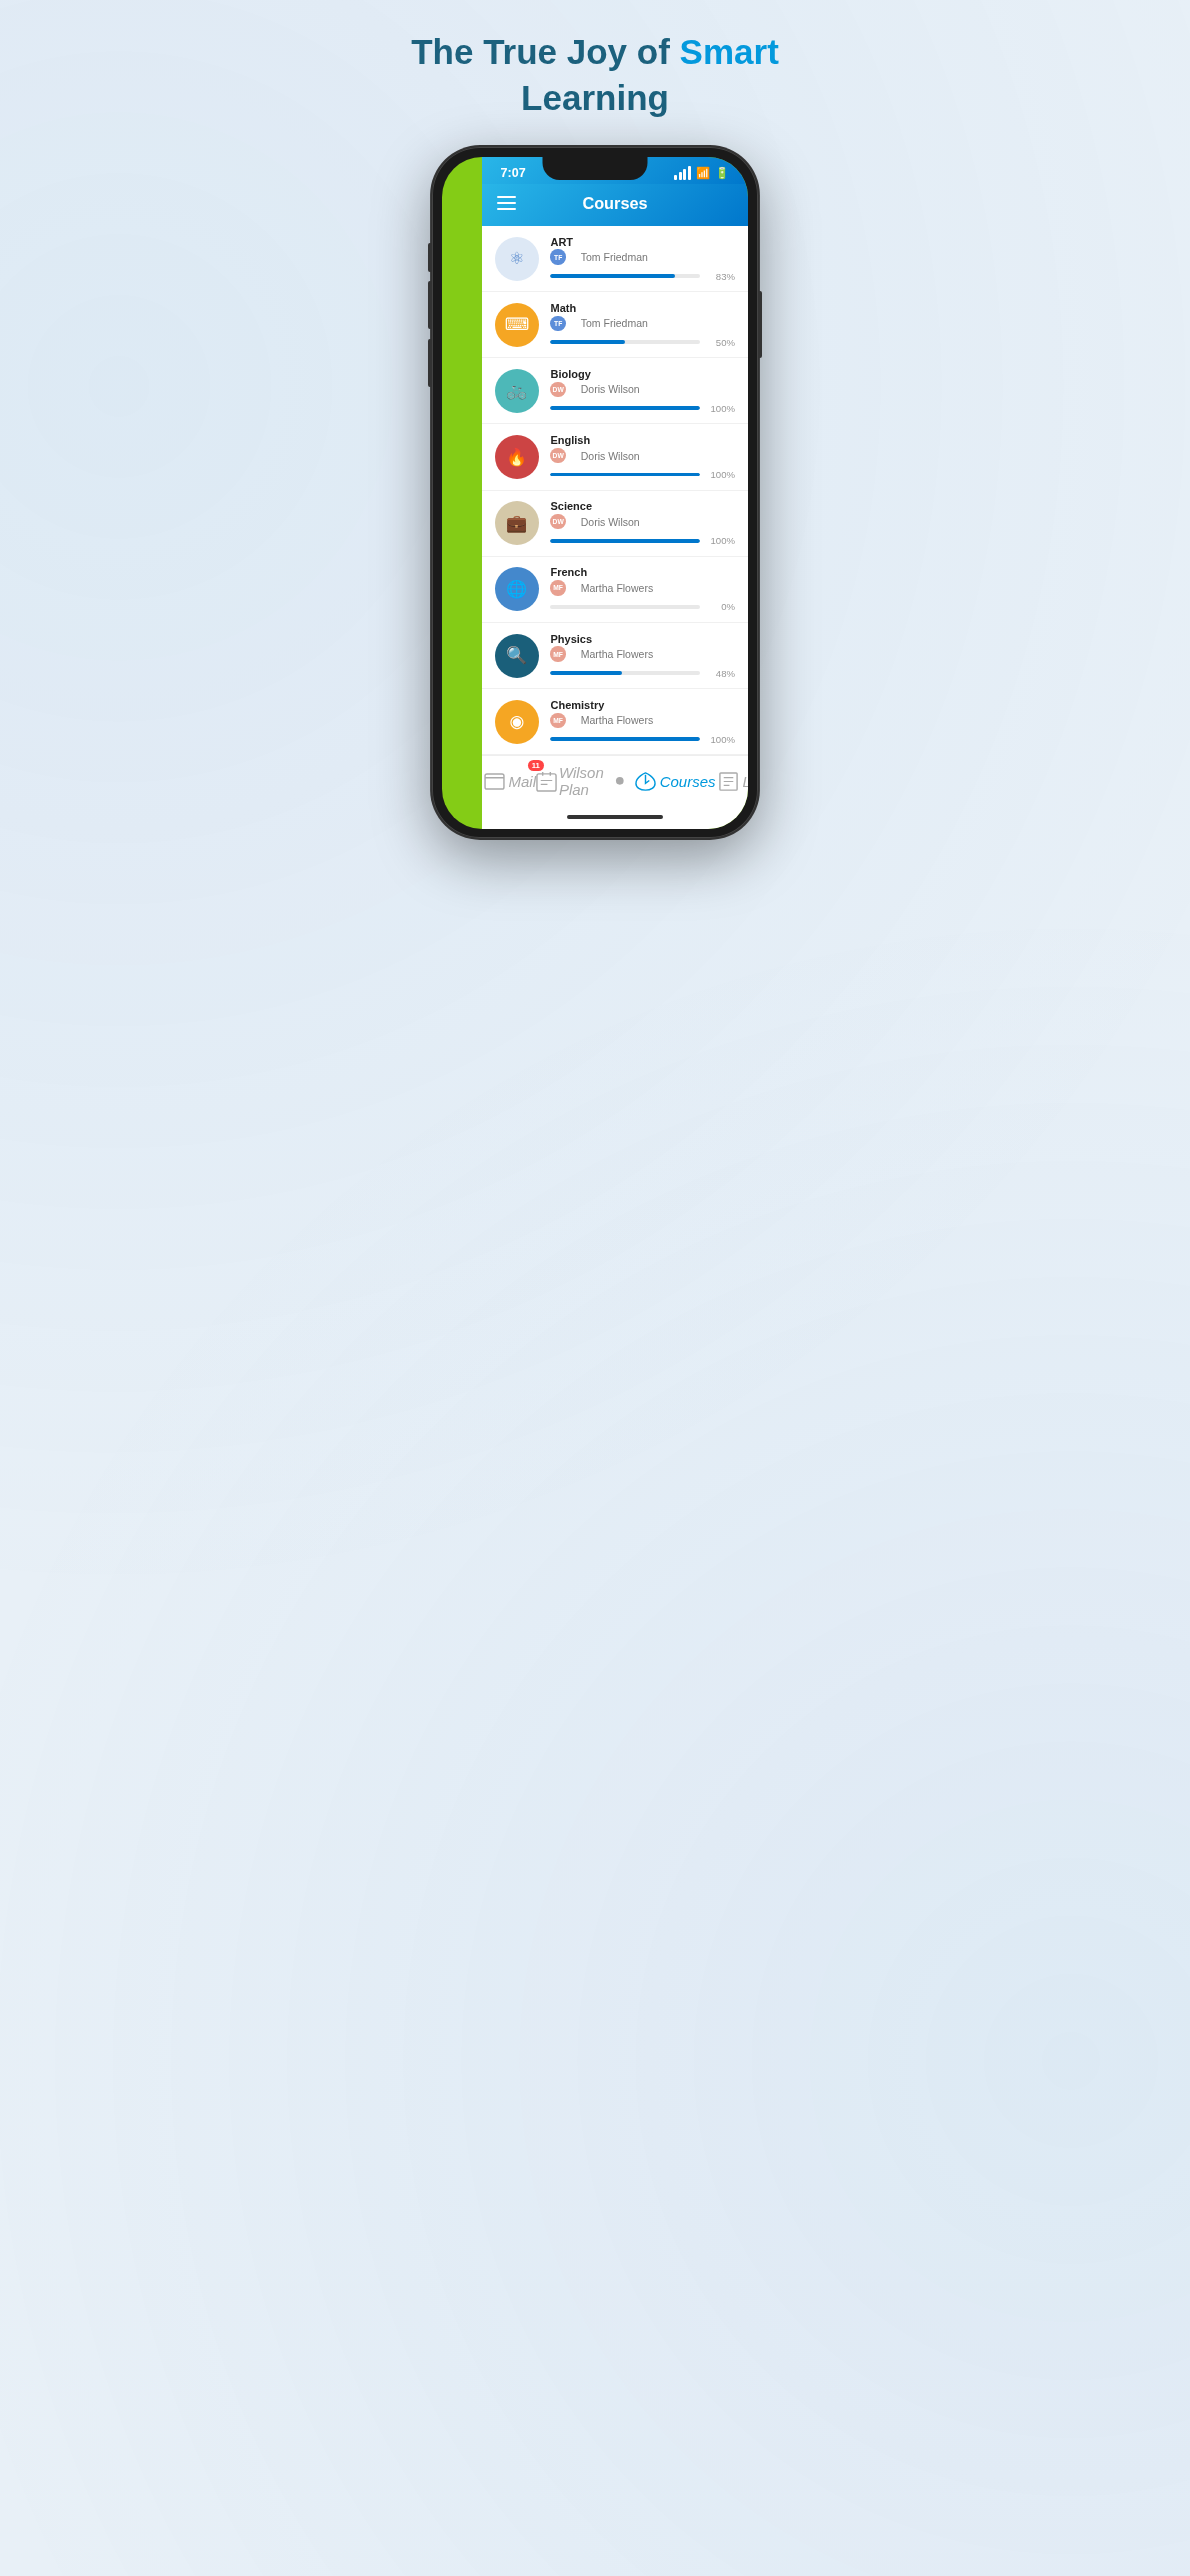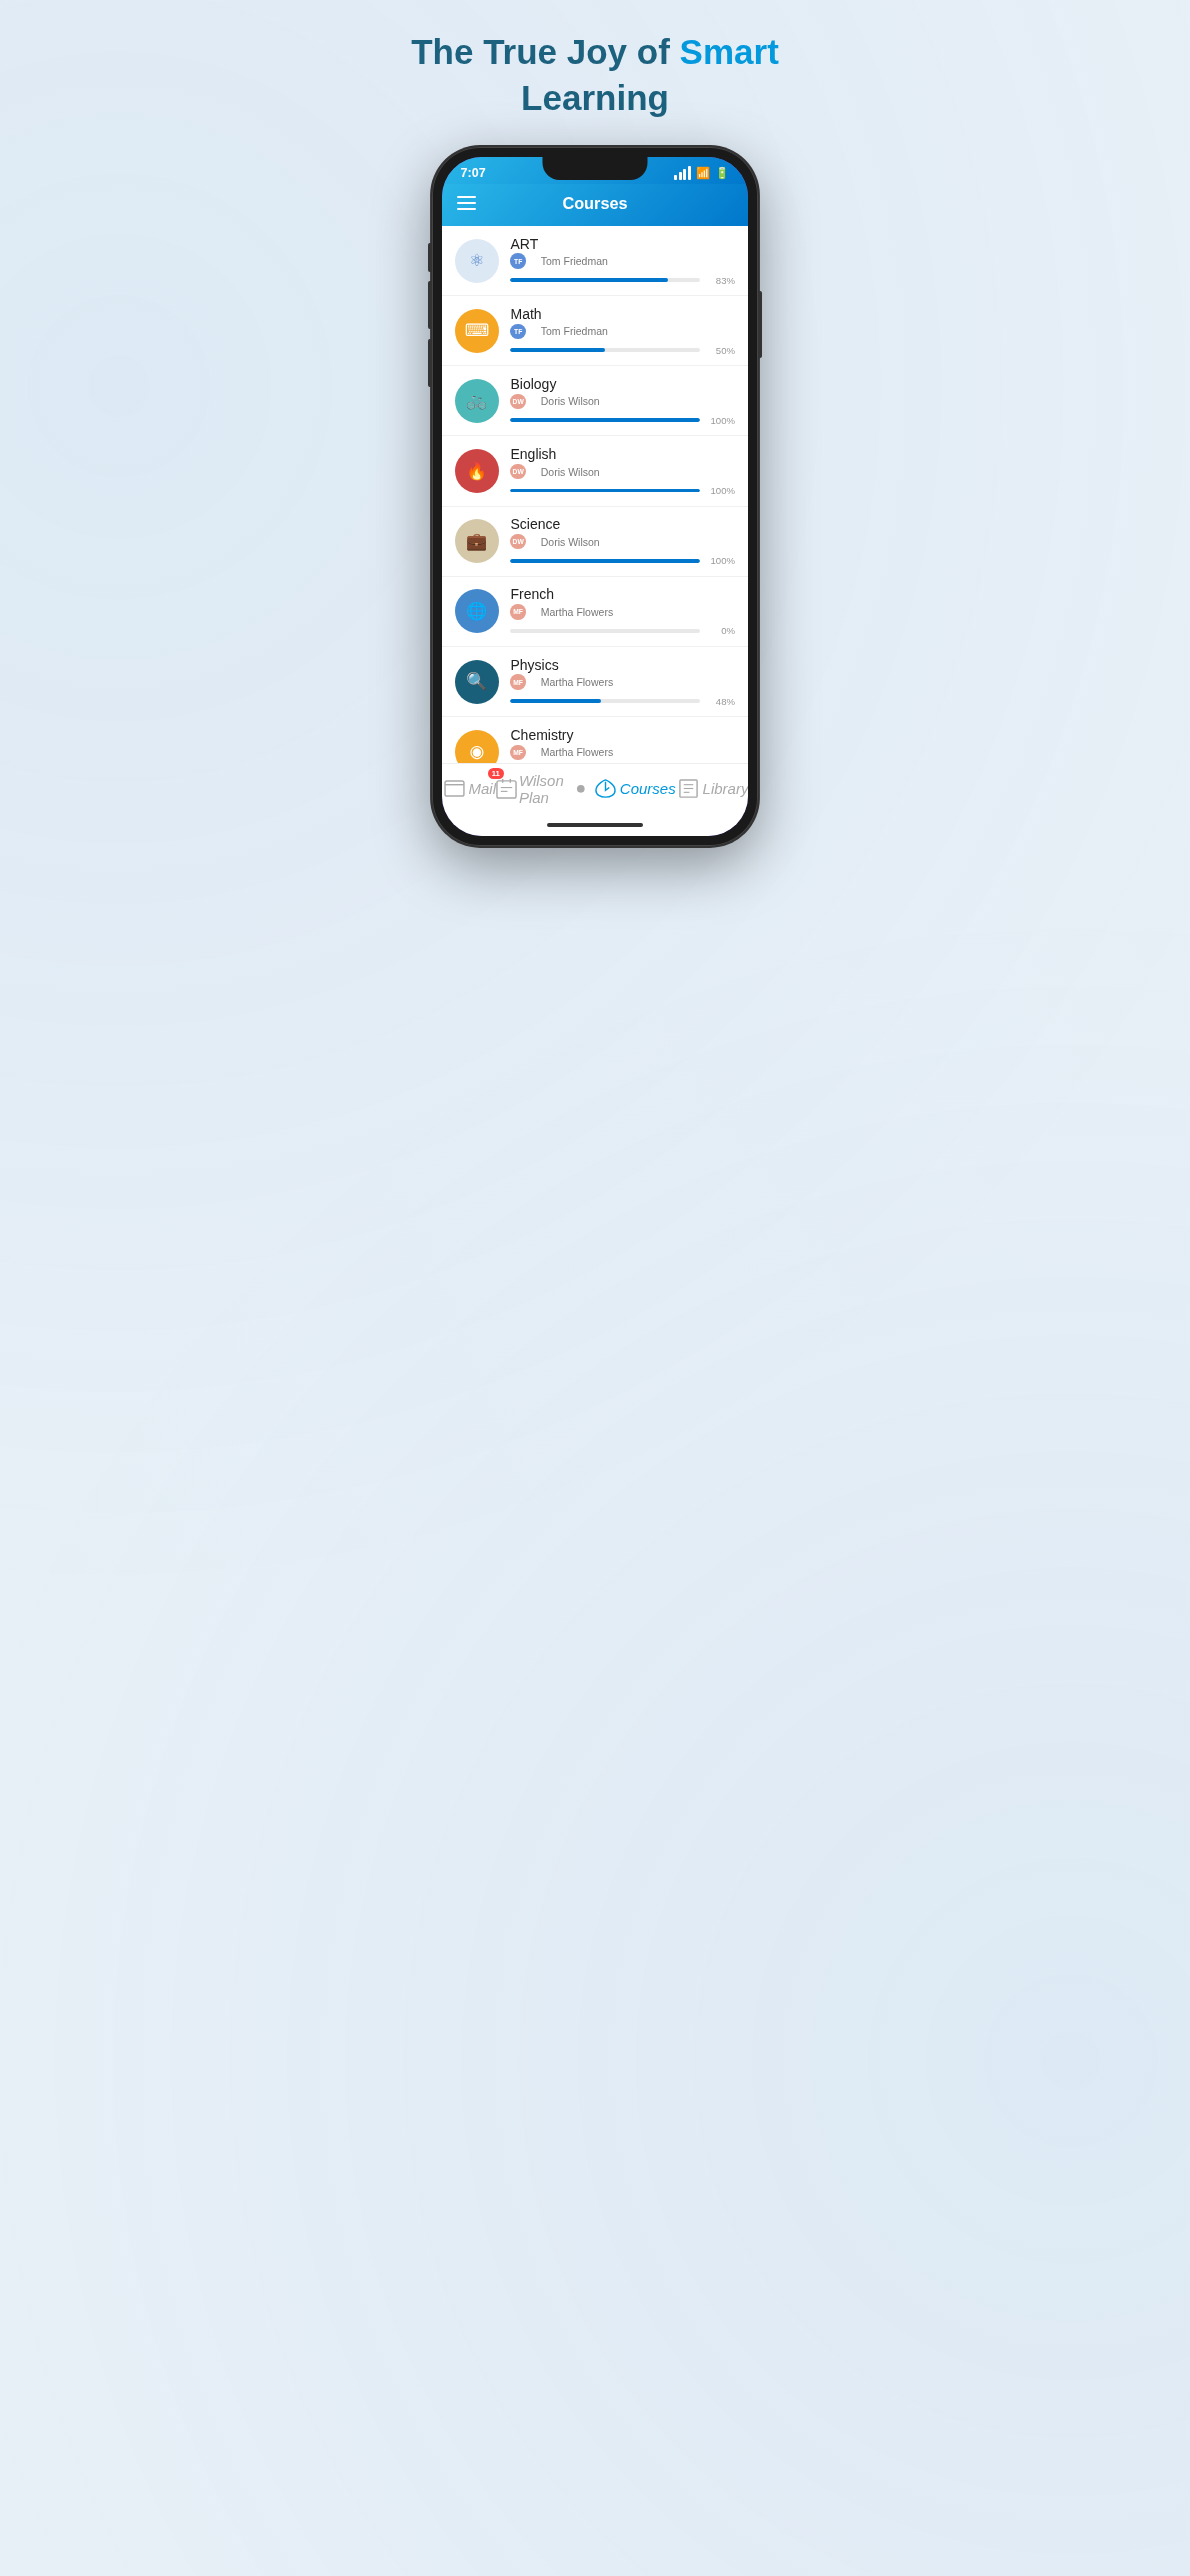--- a/index.html
+++ b/index.html
@@ -56,24 +56,25 @@
       border-radius: 48px;
       padding: 9.6px;
       box-shadow: 
         0 0 0 1.9px #333,
         0 19px 58px rgba(0,0,0,0.4),
         inset 0 0 0 1px #444;
       position: relative;
     }
 
     .phone-inner {
-      background: #8b5cf6;
+      background: #84cc16;
       border-radius: 40px;
       overflow: hidden;
       position: relative;
+      padding-left: 40px;
     }
 
     
     .status-bar {
       background: linear-gradient(135deg, #29b6e8 0%, #0077cc 100%);
       display: flex;
       justify-content: space-between;
       align-items: center;
       padding: 9.6px 19px 3.8px;
       color: white;
@@ -168,22 +169,22 @@
       font-size: 19px;
       flex-shrink: 0;
     }
 
     .course-info {
       flex: 1;
       min-width: 0;
     }
 
     .course-name {
-      font-size: 14px;
-      font-weight: 400;
+      font-size: 11px;
+      font-weight: 700;
       color: #222;
       margin-bottom: 1.9px;
     }
 
     .teacher-row {
       display: flex;
       align-items: center;
       gap: 15px;
       margin-bottom: 5.8px;
     }

